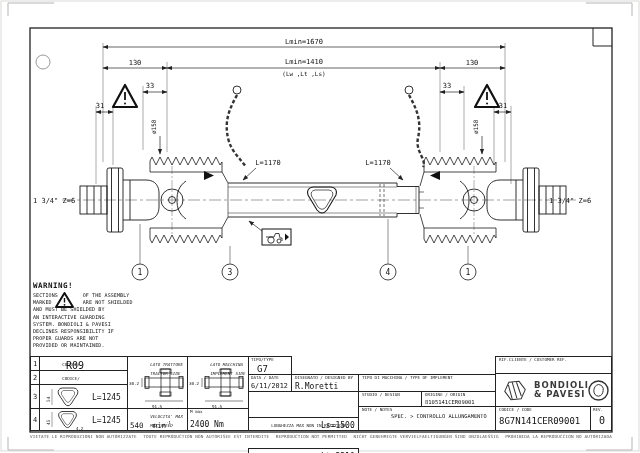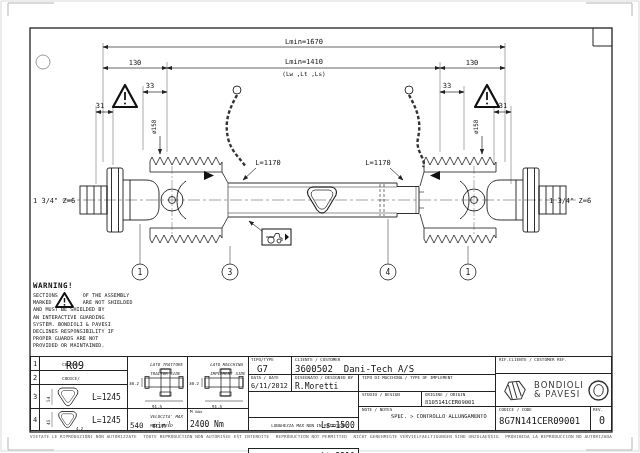--- a/index.html
+++ b/index.html
@@ -18,21 +18,21 @@
   
   #tb{position:absolute;left:30px;top:356px;width:582px;height:75px;}
   .cell{position:absolute;border:1px solid #222;box-sizing:border-box;background:#fff;overflow:hidden;}
   .lbl{font-size:4.2px;line-height:4.6px;color:#222;white-space:pre;}
   .num{font-size:7px;text-align:center;}
   .val7{font-size:10px;} .val8{font-size:8px;text-align:center;} .val9{font-size:9px;}
   sup{font-size:4px;}
   
   #footer{position:absolute;left:30px;top:434px;width:582px;display:flex;justify-content:space-between;
           font-size:4.3px;color:#555;letter-spacing:.15px;}
-  .brandtxt{font-family:"DejaVu Sans","Liberation Sans",sans-serif;font-weight:normal;
+  .brandtxt{font-family:"DejaVu Sans","Liberation Sans",sans-serif;font-weight:bold;
             font-size:8.5px;line-height:8.5px;letter-spacing:1px;color:#3a3a3a;}
 </style>
 </head>
 <body>
 
 <div id="sheet">
 
   <svg width="640" height="453" viewBox="0 0 640 453" style="position:absolute;left:0;top:0;">
     <defs>
       <marker id="arw" viewBox="0 0 10 10" refX="9" refY="5" markerWidth="8" markerHeight="8" orient="auto-start-reverse">
@@ -338,24 +338,20 @@
 
     <div class="cell" style="left:157px;top:52px;width:62px;height:23px;">
       <div class="lbl" style="position:absolute;left:2px;top:1px;">M max</div>
       <div class="val8" style="position:absolute;left:2px;top:11px;">2400 Nm</div>
     </div>
 
     <div class="cell" style="left:218px;top:0;width:44px;height:19px;">
       <div class="lbl" style="position:absolute;left:2px;top:1px;">TIPO/TYPE</div>
       <div class="val9" style="position:absolute;left:8px;top:7px;">G7</div>
     </div>
-    <div class="cell" style="left:261px;top:0;width:205px;height:19px;">
-      <div class="lbl" style="position:absolute;left:3px;top:1px;">CLIENTE / CUSTOMER</div>
-      <div class="val9" style="position:absolute;left:3px;top:7px;white-space:pre;">3600502  Dani-Tech A/S</div>
-    </div>
 
     <div class="cell" style="left:218px;top:18px;width:65px;height:18px;">
       <div class="lbl" style="position:absolute;left:2px;top:1px;">DATA / DATE</div>
       <div style="position:absolute;left:2px;top:7px;font-size:6.8px;">6/11/2012</div>
     </div>
     <div class="cell" style="left:261px;top:18px;width:68px;height:18px;">
       <div class="lbl" style="position:absolute;left:3px;top:1px;">DISEGNATO / DESIGNED BY</div>
       <div class="val8" style="position:absolute;left:3px;top:7px;">R.Moretti</div>
     </div>
     <div class="cell" style="left:328px;top:18px;width:138px;height:18px;">

